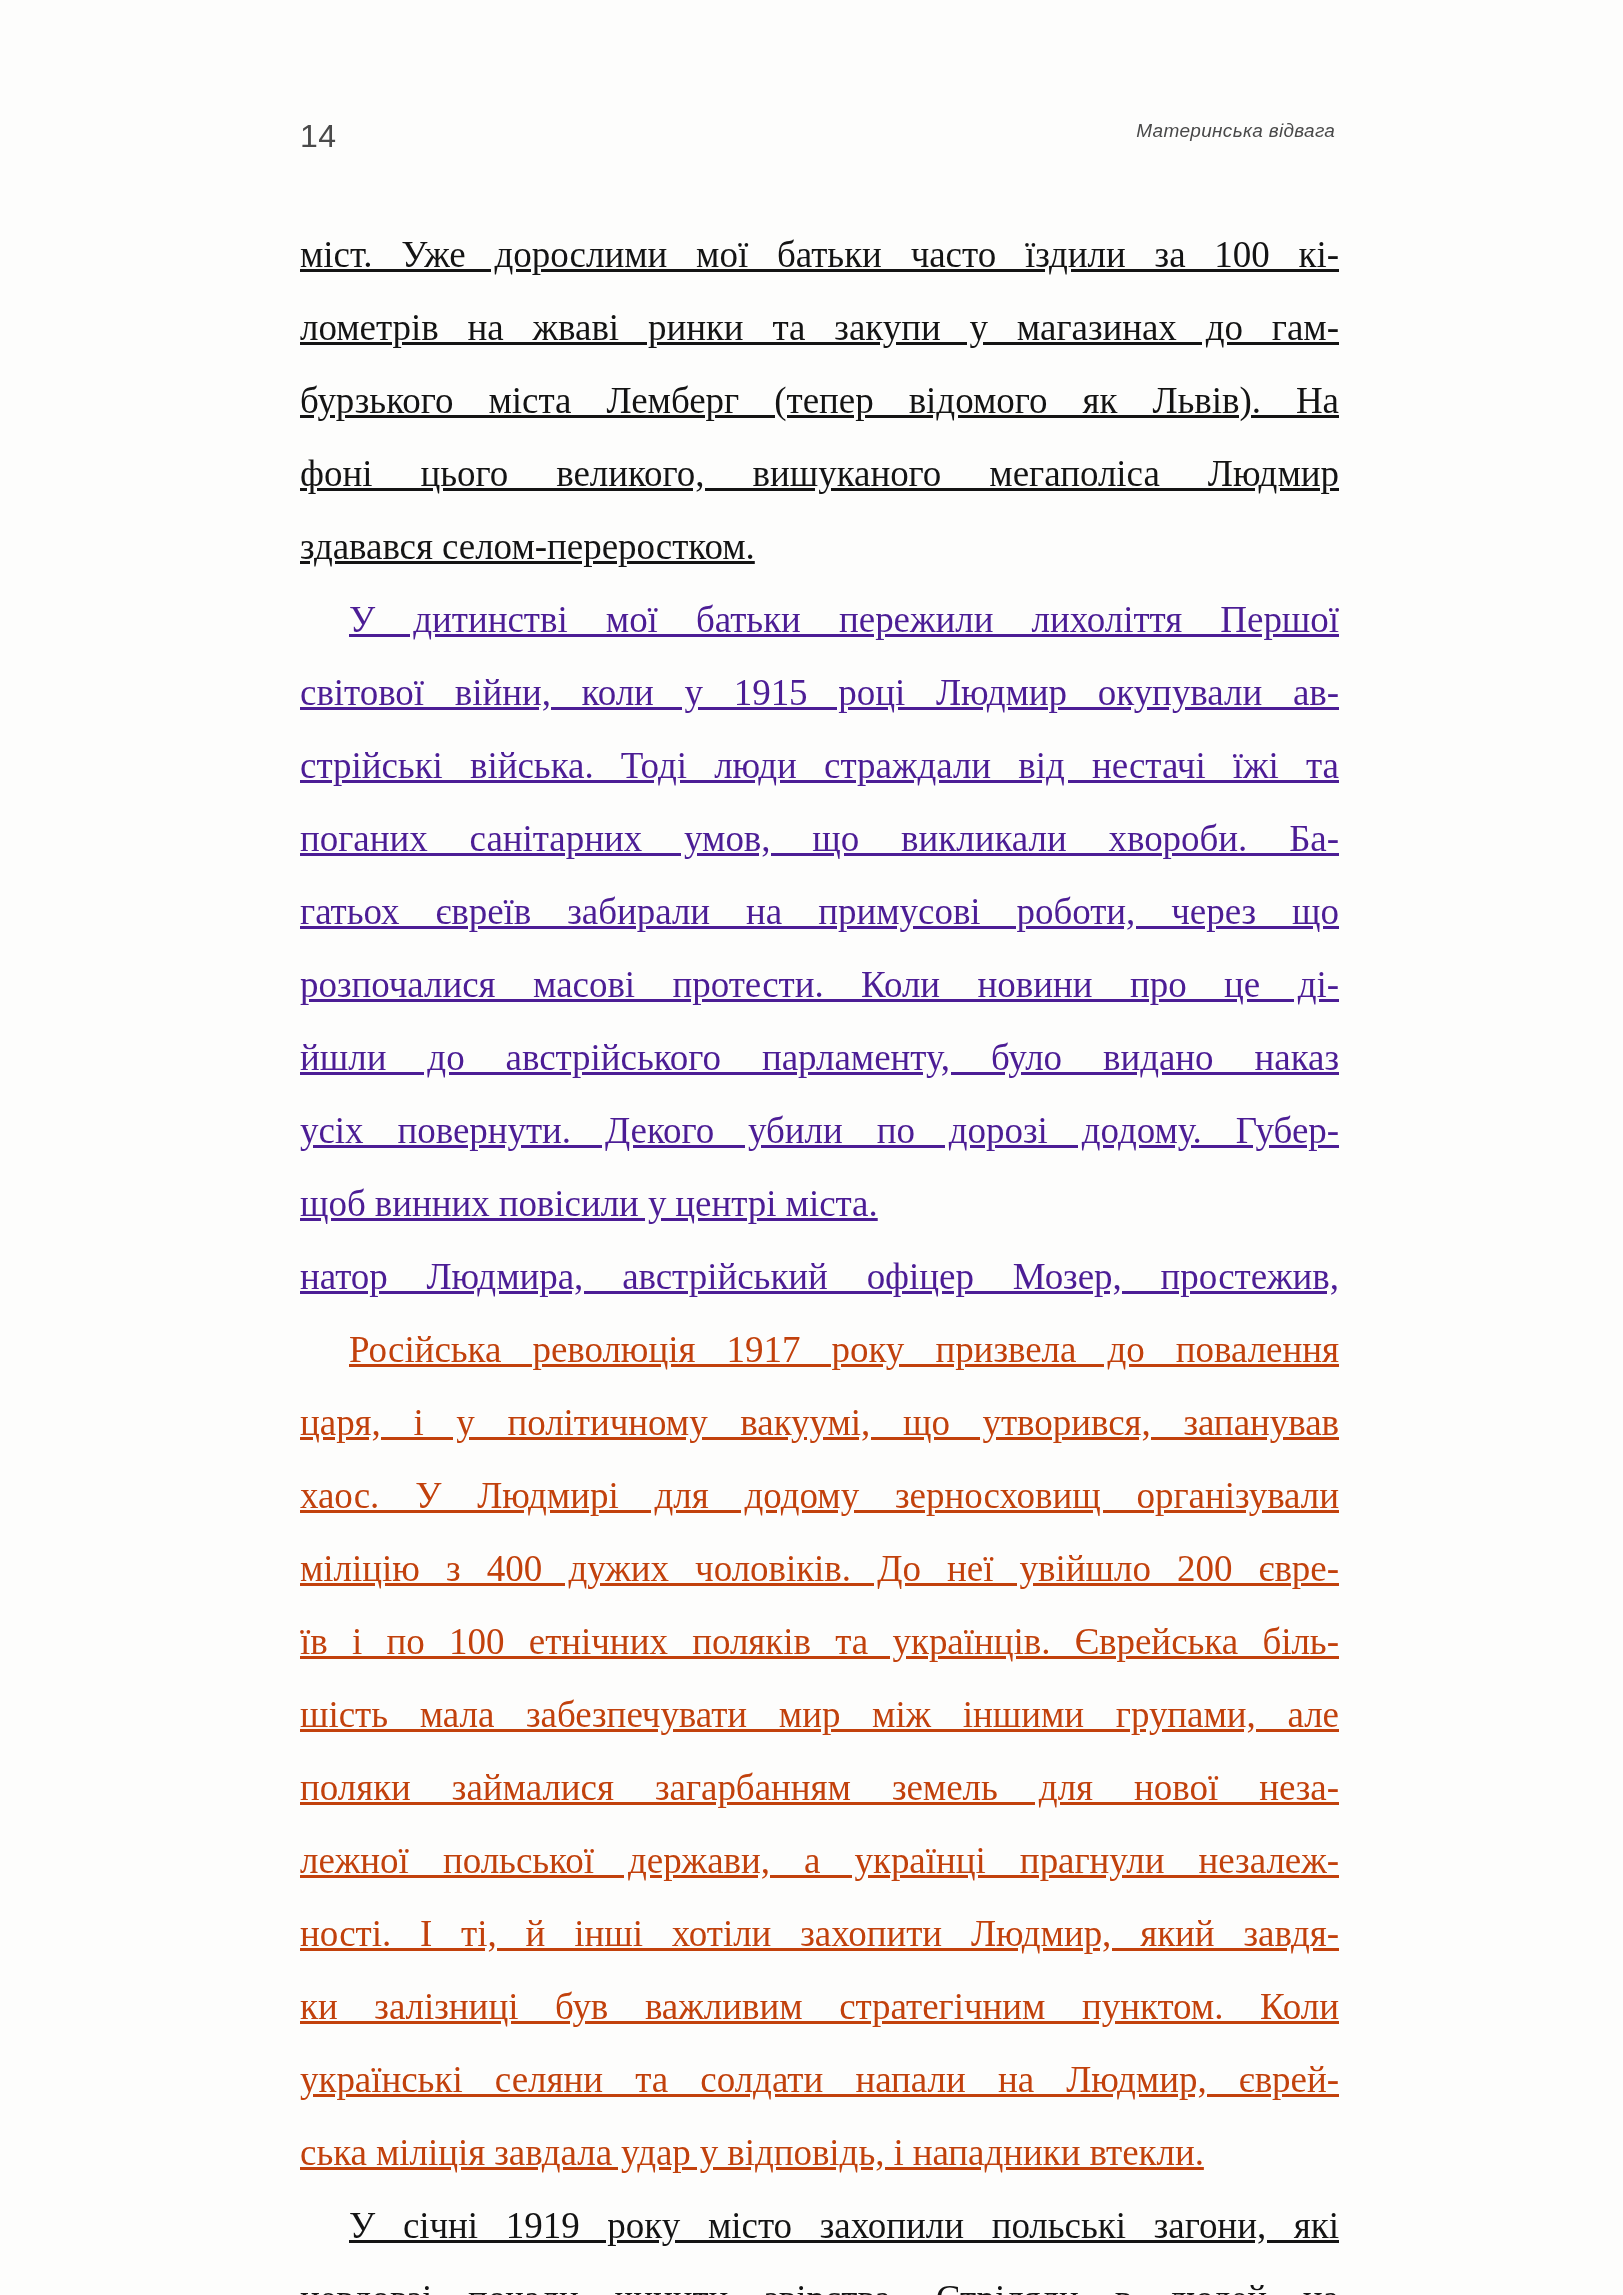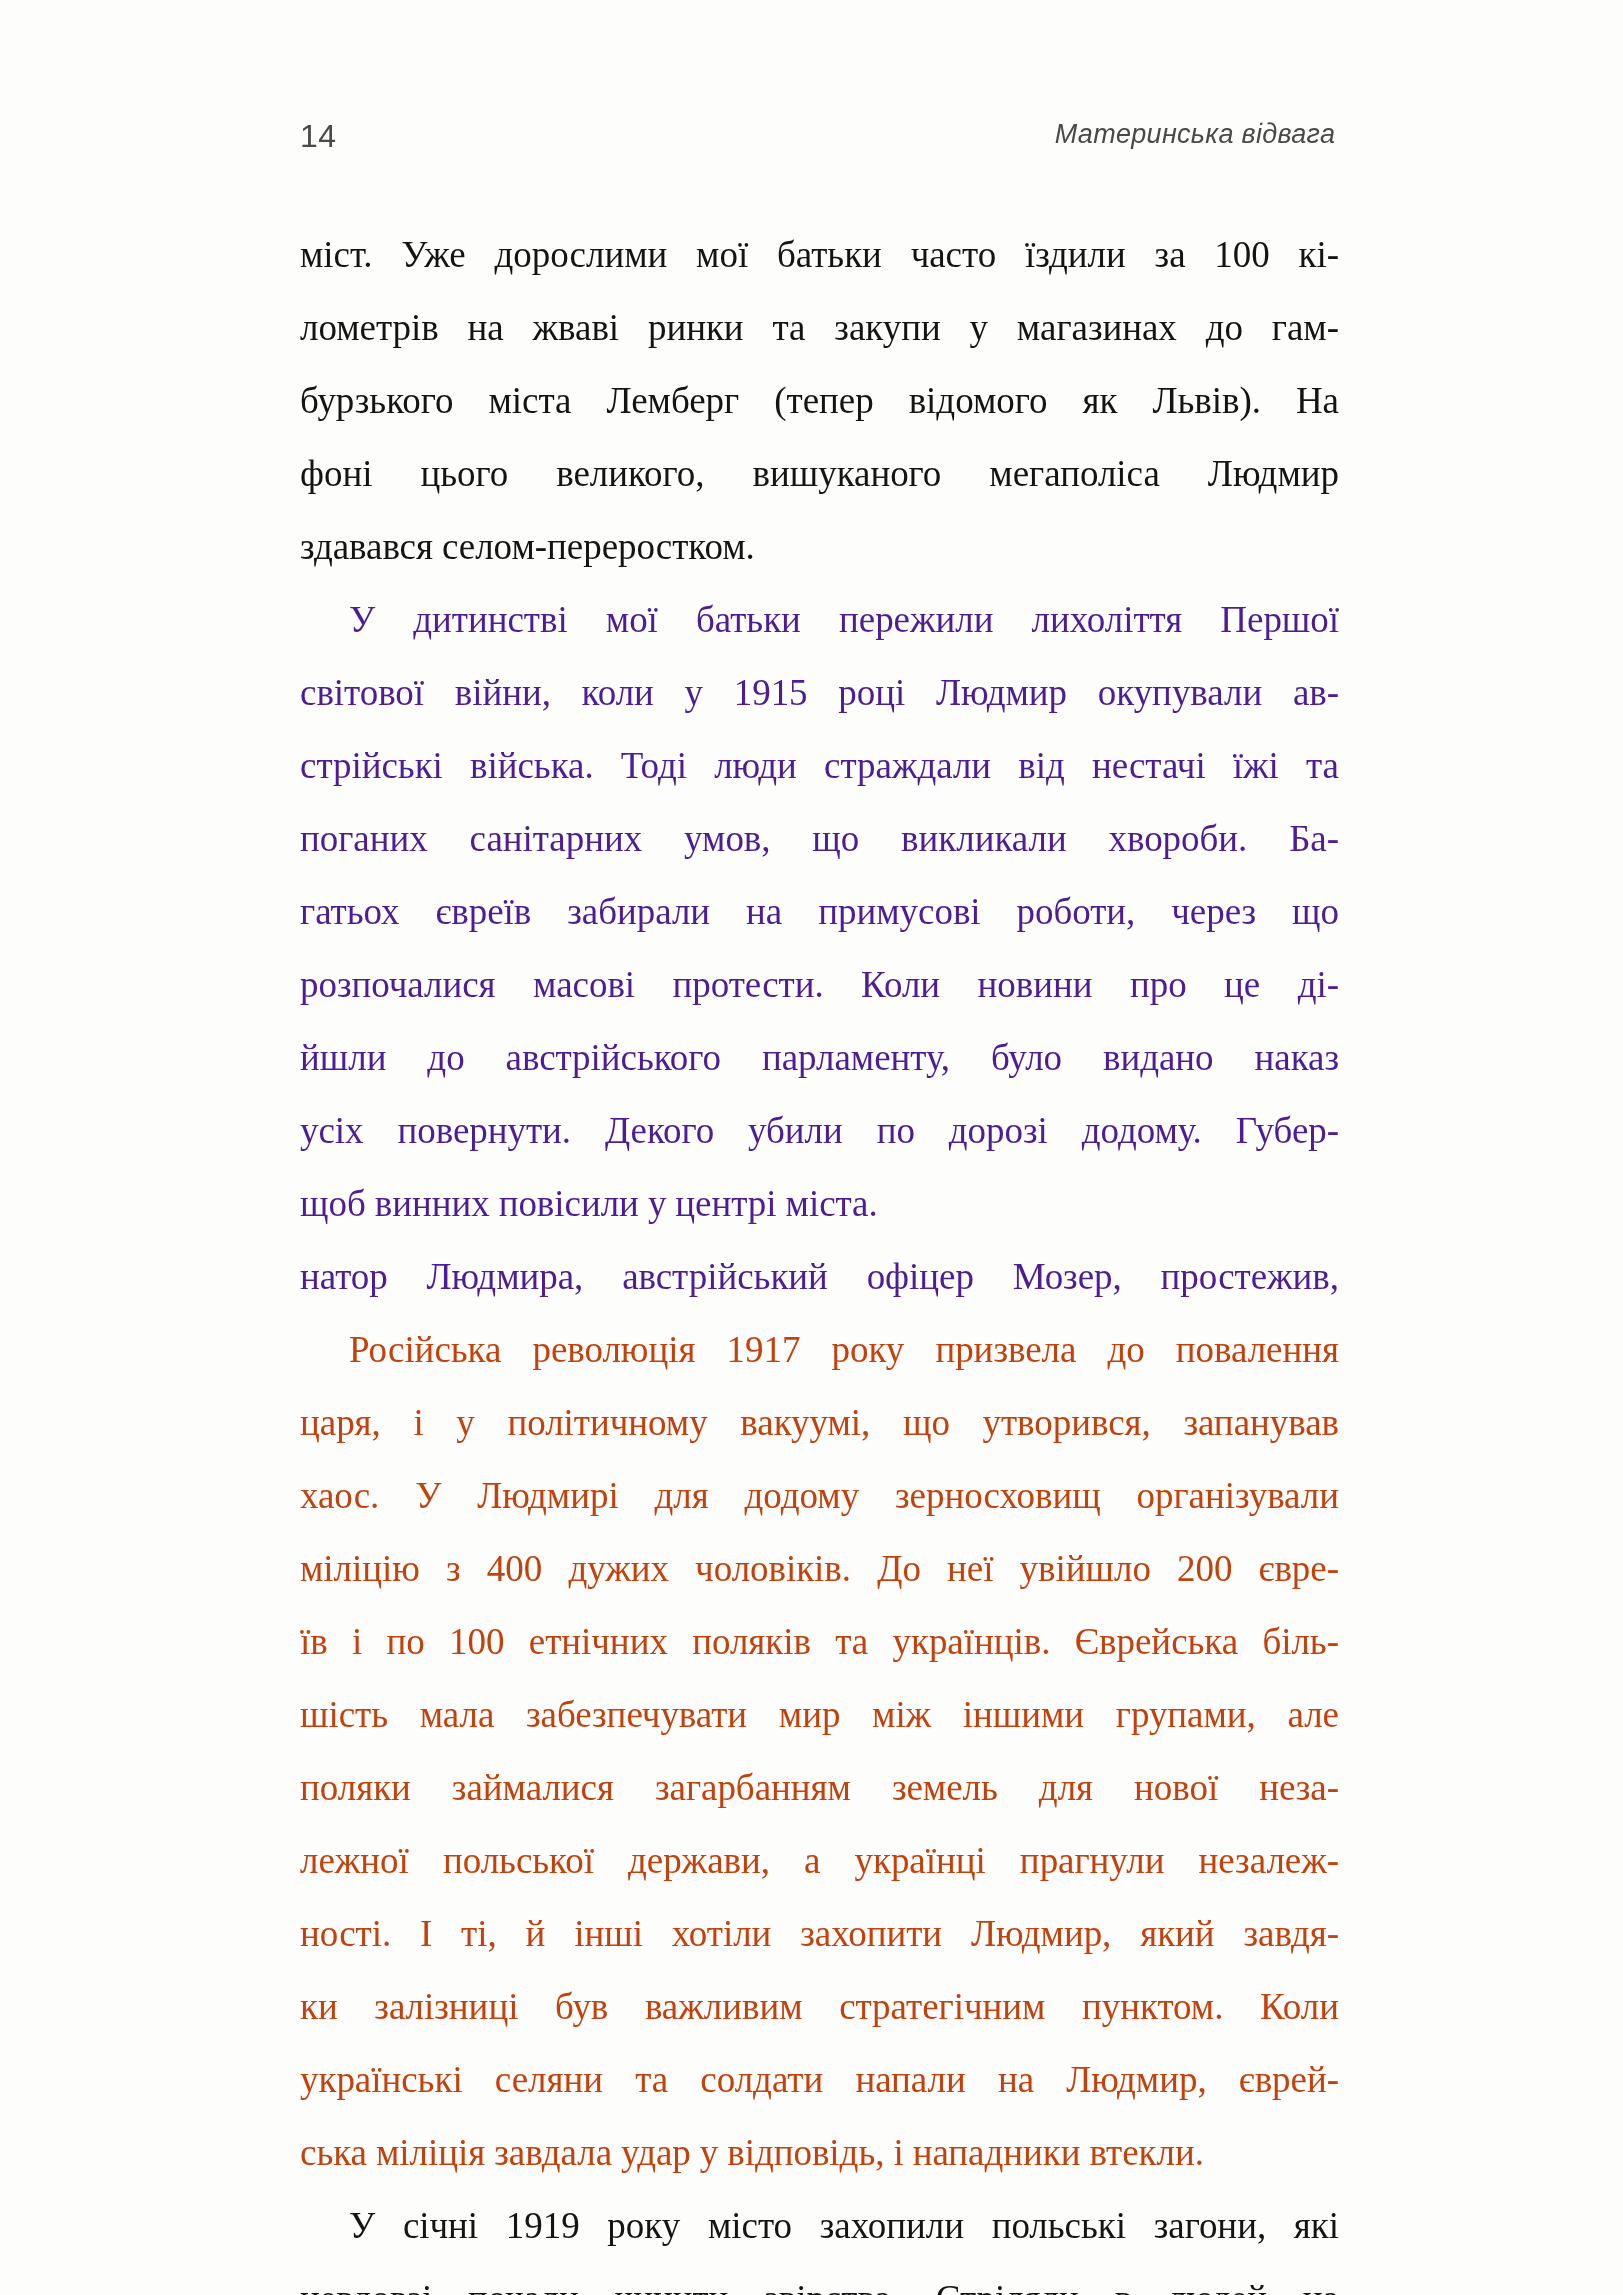--- a/index.html
+++ b/index.html
@@ -34,21 +34,21 @@
     font-family: "Liberation Sans", sans-serif;
     font-size: 32px;
     letter-spacing: 0.4px;
     color: #4a4a4a;
     line-height: 1;
   }
 
   .running-title {
     font-family: "Liberation Sans", sans-serif;
     font-style: italic;
-    font-size: 27px;
+    font-size: 19px;
     letter-spacing: 0.3px;
     color: #494949;
     line-height: 1;
     padding-right: 0.8px;
     transform: translateY(0.8px);
   }
 
   
   .text-block {
     position: absolute;
@@ -70,20 +70,21 @@
     letter-spacing: -0.04px;
   }
 
   .body-par + .body-par {
     text-indent: 49px;
   }
 
   
   .body-par .ln {
     display: block;
+    text-decoration: underline;
   }
 
   
   .body-par .ln.j {
     display: block;
     text-align: justify;
     text-align-last: justify;
     white-space: nowrap;
   }
 

